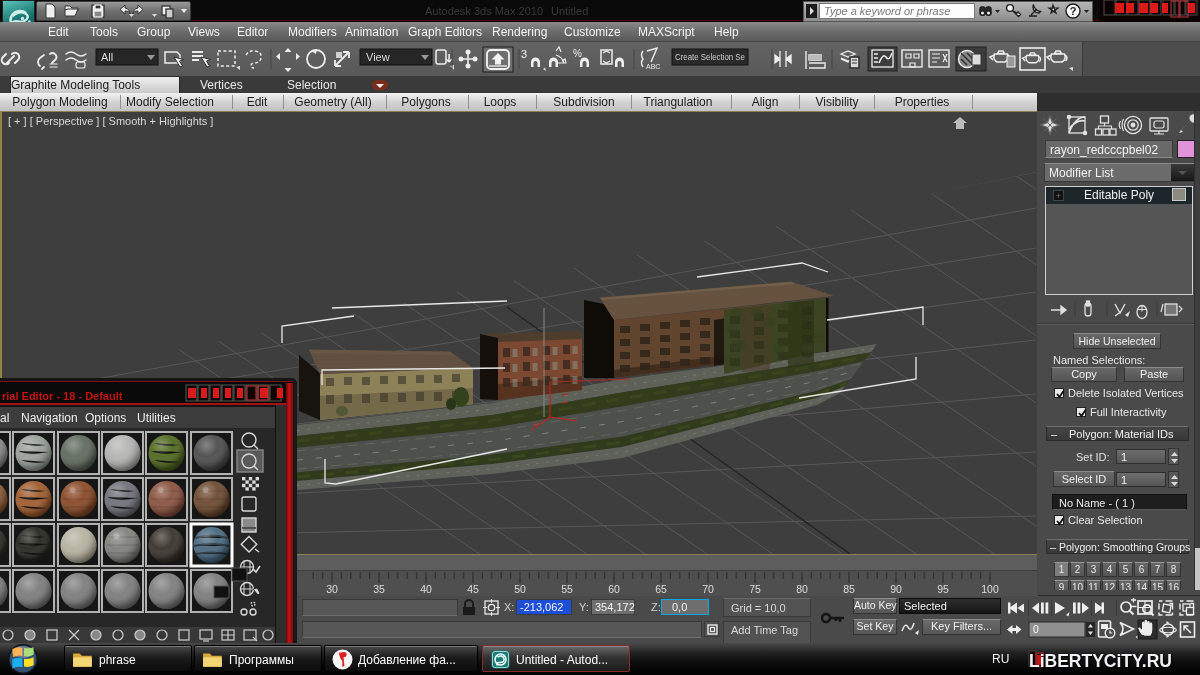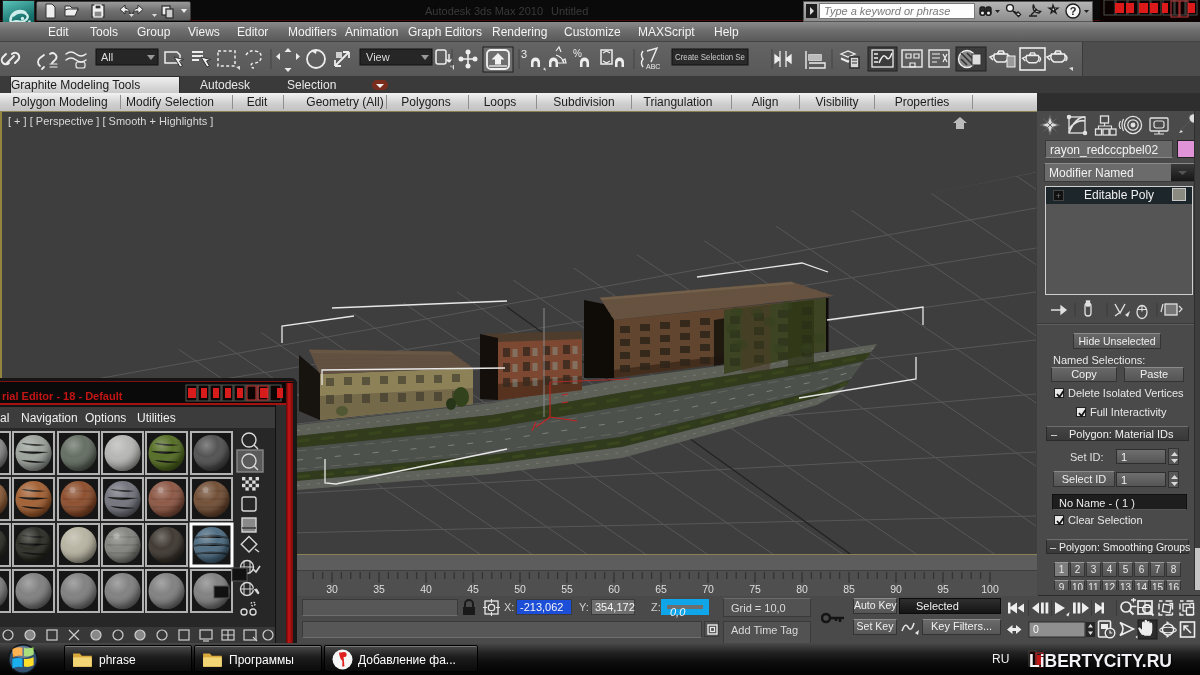--- a/index.html
+++ b/index.html
@@ -225,32 +225,32 @@
           <path d="M-6.5 -5 h13 q2 5.5 -2.5 8 h-8 q-4.5 -2.5 -2.5 -8z"></path>
           <path d="M-6.5 -4 l-4.5 2 3 3"></path>
           <path d="M6.5 -4 q4.5 2 1 6"></path>
         </g>
         <path d="M1069 26 l4 3 v-4z" fill="#ddd"></path>
 </svg>
     </div>
 
 <div class="abs" style="left:0;top:76px;width:1200px;height:17px;background:#3a3a3a;"></div>
 <div class="abs" style="left:10px;top:76px;width:170px;height:17px;background:linear-gradient(#efefef,#c9c9c9);border:1px solid #2a2a2a;border-bottom:none;color:#1a1a1a;font-size:12px;padding-top:1px;">Graphite Modeling Tools</div>
-<div class="abs tx" style="left:200px;top:78px;font-size:12px;">Autodesk</div>
+<div class="abs tx" style="left:200px;top:78px;font-size:12px;">Vertices</div>
 <div class="abs tx" style="left:287px;top:78px;font-size:12px;">Selection</div>
 <div class="abs" style="left:372px;top:80px;width:16px;height:10px;background:#7a2d1d;border-radius:5px;">
       <svg width="16" height="10">
         <path d="M4 4h8l-4 4z" fill="#eee"></path>
       </svg>
     </div>
 <div class="abs" style="left:0;top:93px;width:1037px;height:18px;background:linear-gradient(#f2f2f2,#cfcfcf 60%,#c2c2c2);color:#1c1c1c;font-size:12px;" id="ribbonrow">
 <span class="abs" style="left:60px;top:2px;transform:translateX(-50%);">Polygon Modeling</span>
 <span class="abs" style="left:170px;top:2px;transform:translateX(-50%);">Modify Selection</span>
 <span class="abs" style="left:257px;top:2px;transform:translateX(-50%);">Edit</span>
-<span class="abs" style="left:333px;top:2px;transform:translateX(-50%);margin-left:12px;">Geometry (All)</span>
+<span class="abs" style="left:333px;top:2px;transform:translateX(-50%);">Geometry (All)</span>
 <span class="abs" style="left:426px;top:2px;transform:translateX(-50%);">Polygons</span>
 <span class="abs" style="left:500px;top:2px;transform:translateX(-50%);">Loops</span>
 <span class="abs" style="left:584px;top:2px;transform:translateX(-50%);">Subdivision</span>
 <span class="abs" style="left:678px;top:2px;transform:translateX(-50%);">Triangulation</span>
 <span class="abs" style="left:765px;top:2px;transform:translateX(-50%);">Align</span>
 <span class="abs" style="left:837px;top:2px;transform:translateX(-50%);">Visibility</span>
 <span class="abs" style="left:922px;top:2px;transform:translateX(-50%);">Properties</span>
 <svg class="abs" style="left:0;top:0;" width="1037" height="18">
         <g stroke="#8f8f8f" stroke-width="1">
           <path d="M120.5 2 v14 M232.5 2 v14 M283.5 2 v14 M386.5 2 v14 M468.5 2 v14 M536.5 2 v14 M631.5 2 v14 M731.5 2 v14 M799.5 2 v14 M874.5 2 v14 M972.5 2 v14"></path>
@@ -487,39 +487,39 @@
           <rect x="25" y="3" width="13" height="13"></rect>
           <circle cx="31.5" cy="9.5" r="3.2"></circle>
           <path d="M31.5 1 v4 m0 9 v4 M23 9.5 h4 m9 0 h4" stroke-width="1.1"></path>
         </g>
 </svg>
 <span class="abs" style="left:207px;top:5px;color:#cfcfcf;font-size:11px;">X:</span>
 <div class="abs" style="left:219px;top:3px;width:56px;height:16px;background:#1d4ed8;border:1px solid #3a3a3a;color:#f4f4f4;font-size:11px;padding:1px 0 0 3px;">-213,062</div>
 <span class="abs" style="left:282px;top:5px;color:#cfcfcf;font-size:11px;">Y:</span>
 <div class="abs" style="left:294px;top:3px;width:44px;height:16px;background:#6e6e6e;border:1px solid #3a3a3a;color:#f4f4f4;font-size:11px;padding:1px 0 0 3px;">354,172</div>
 <span class="abs" style="left:354px;top:5px;color:#cfcfcf;font-size:11px;">Z:</span>
-<div class="abs" style="left:364px;top:3px;width:48px;height:16px;background:#6e6e6e;border:6px solid #0ea5e9;color:#f4f4f4;font-size:11px;padding:1px 0 0 3px;font-style:italic;">0,0</div>
+<div class="abs" style="left:364px;top:3px;width:48px;height:16px;background:#6e6e6e;border:1px solid #0ea5e9;color:#f4f4f4;font-size:11px;padding:1px 0 0 10px;">0,0</div>
 
 <div class="abs" style="left:426px;top:2px;width:88px;height:19px;background:#525252;border:1px solid #3a3a3a;border-top-color:#6a6a6a;color:#dadada;font-size:11px;padding:3px 0 0 7px;">Grid = 10,0</div>
 <div class="abs" style="left:407px;top:25px;width:15px;height:16px;background:#525252;border:1px solid #3a3a3a;">
         <svg width="15" height="16">
           <rect x="3" y="3" width="9" height="9" fill="none" stroke="#e8e8e8" stroke-width="1.4"></rect>
           <rect x="5.5" y="5.5" width="4" height="4" fill="none" stroke="#e8e8e8" stroke-width="1.2"></rect>
         </svg>
       </div>
 <div class="abs" style="left:426px;top:25px;width:88px;height:29px;background:#525252;border:1px solid #3a3a3a;color:#dadada;font-size:11px;padding:2px 0 0 7px;">Add Time Tag</div>
 
 <svg class="abs" style="left:524px;top:14px;" width="26" height="16" viewBox="0 0 26 16">
         <circle cx="5" cy="8" r="4" fill="none" stroke="#141414" stroke-width="2.6"></circle>
         <path d="M9 8 h14 m-4 0 v4 m-4 -4 v3" stroke="#141414" stroke-width="2.6" fill="none"></path>
       </svg>
 
 <div class="abs" style="left:556px;top:2px;width:44px;height:16px;background:linear-gradient(#6a6a6a,#565656);border:1px solid #333;border-top-color:#8c8c8c;color:#f0f0f0;font-size:10.5px;text-align:center;padding-top:-10px;">Auto Key</div>
 <div class="abs" style="left:556px;top:23px;width:44px;height:16px;background:linear-gradient(#6a6a6a,#565656);border:1px solid #333;border-top-color:#8c8c8c;color:#f0f0f0;font-size:10.5px;text-align:center;padding-top:-10px;">Set Key</div>
-<div class="abs" style="left:602px;top:2px;width:102px;height:16px;background:linear-gradient(#2e2e2e,#141414);border:1px solid #0c0c0c;color:#f0f0f0;font-size:11px;padding:1px 0 0 16px;">Selected</div>
+<div class="abs" style="left:602px;top:2px;width:102px;height:16px;background:linear-gradient(#2e2e2e,#141414);border:1px solid #0c0c0c;color:#f0f0f0;font-size:11px;padding:1px 0 0 4px;">Selected</div>
 <svg class="abs" style="left:602px;top:23px;" width="22" height="18" viewBox="0 0 22 18">
         <path d="M3 12 q3 -9 6 -4 q3 6 6 -4" fill="none" stroke="#e8e8e8" stroke-width="1.5"></path>
         <path d="M16 14 l4 -3 -1 5z" fill="#e8e8e8"></path>
       </svg>
 <div class="abs" style="left:625px;top:23px;width:79px;height:16px;background:linear-gradient(#6a6a6a,#565656);border:1px solid #333;border-top-color:#8c8c8c;color:#f0f0f0;font-size:11px;text-align:center;padding-top:-10px;">Key Filters...</div>
 
 </div>
 
 <div class="abs" style="left:1037px;top:111px;width:163px;height:479px;background:#4a4a4a;overflow:hidden;" id="cmdpanel">
 
@@ -556,21 +556,21 @@
 <g transform="translate(151,12)">
             <path d="M-8 6 L2 -4 M2 -4 q-3 -5 2 -7 q6 -2 8 3 q1 4 -4 6 q-4 1 -6 -2z" fill="#dcdcdc" stroke="#555" stroke-width="1.1"></path>
             <path d="M-9 8 l4 -1 -2 -2z" fill="#dcdcdc" stroke="none"></path>
           </g>
 </g>
       </svg>
 
 <div class="abs" style="left:8px;top:29px;width:128px;height:18px;background:#696969;border:1px solid #3a3a3a;border-bottom-color:#8a8a8a;color:#f2f2f2;font-size:12px;padding:2px 0 0 4px;">rayon_redcccpbel02</div>
 <div class="abs" style="left:140px;top:29px;width:18px;height:18px;background:#e093d6;border:1px solid #222;"></div>
 
-<div class="abs" style="left:7px;top:52px;width:151px;height:19px;background:#6b6b6b;border:1px solid #3a3a3a;border-top-color:#8a8a8a;color:#f2f2f2;font-size:12px;padding:2px 0 0 4px;">Modifier Named</div>
+<div class="abs" style="left:7px;top:52px;width:151px;height:19px;background:#6b6b6b;border:1px solid #3a3a3a;border-top-color:#8a8a8a;color:#f2f2f2;font-size:12px;padding:2px 0 0 4px;">Modifier List</div>
 <div class="abs" style="left:134px;top:53px;width:23px;height:17px;background:linear-gradient(#3a3a3a,#161616);">
         <svg width="23" height="17">
           <path d="M7 7 l4.5 4 4.5 -4z" fill="#555"></path>
         </svg>
       </div>
 
 <div class="abs" style="left:8px;top:75px;width:148px;height:109px;background:#555555;border:1px solid #d0d0d0;">
 <div class="abs" style="left:0px;top:0px;width:146px;height:17px;background:#1d262b;color:#f0f0f0;font-size:12px;">
 <span class="abs" style="left:7px;top:3px;width:11px;height:11px;background:#111;border:1px solid #444;color:#777;font-size:9px;line-height:10px;text-align:center;">+</span>
 <span class="abs" style="left:38px;top:1px;">Editable Poly</span>
@@ -612,21 +612,21 @@
         <svg width="10" height="10">
           <path d="M2 5 l2.5 3 4 -6" stroke="#111" stroke-width="1.8" fill="none"></path>
         </svg>
       </div>
 <div class="abs" style="left:53px;top:295px;color:#e8e8e8;font-size:11px;">Full Interactivity</div>
 
 <div class="abs" style="left:9px;top:315px;width:143px;height:15px;background:linear-gradient(#454545,#383838);border:1px solid #2a2a2a;border-top-color:#6e6e6e;color:#f0f0f0;font-size:11px;">
         <span class="abs" style="left:4px;top:1px;">–</span>
         <span class="abs" style="left:22px;top:1px;">Polygon: Material IDs</span>
       </div>
-<div class="abs" style="left:33px;top:340px;color:#e0e0e0;font-size:11px;">Set ID:</div>
+<div class="abs" style="left:39px;top:340px;color:#e0e0e0;font-size:11px;">Set ID:</div>
 <div class="abs" style="left:79px;top:338px;width:50px;height:15px;background:linear-gradient(#6e6e6e,#555);border:1px solid #2e2e2e;color:#f2f2f2;font-size:11px;padding:1px 0 0 4px;">1</div>
 <div class="abs" style="left:131px;top:337px;width:11px;height:17px;background:#585858;border:1px solid #333;">
         <svg width="11" height="17">
           <path d="M2 7 l3.5 -4 3.5 4z M2 10 l3.5 4 3.5 -4z" fill="#d8d8d8"></path>
         </svg>
       </div>
 <div class="abs" style="left:16px;top:360px;width:62px;height:16px;background:linear-gradient(#686868,#555);border:1px solid #333;border-top-color:#8a8a8a;color:#efefef;font-size:11px;text-align:center;padding-top:1px;">Select ID</div>
 <div class="abs" style="left:79px;top:361px;width:50px;height:15px;background:linear-gradient(#6e6e6e,#555);border:1px solid #2e2e2e;color:#f2f2f2;font-size:11px;padding:1px 0 0 4px;">1</div>
 <div class="abs" style="left:131px;top:360px;width:11px;height:17px;background:#585858;border:1px solid #333;">
         <svg width="11" height="17">
@@ -986,20 +986,31 @@
 <span class="abs" style="left:34px;top:7px;color:#fff;font-size:12px;">Программы</span>
 </div>
 <div class="abs" style="left:324px;top:2px;width:154px;height:27px;background:linear-gradient(#4a4a4a,#1c1c1c 45%,#0a0a0a);border:1px solid #000;border-radius:2px;box-shadow:inset 0 1px 0 #777;">
 <svg class="abs" style="left:7px;top:3px;" width="21" height="21" viewBox="0 0 21 21">
           <circle cx="10.5" cy="10.5" r="10" fill="#f6f6f6"></circle>
           <path d="M9.2 3.5 h3.4 q-1.6 4 -0.6 8.5 l0.4 5.5 h-2.2 l0.2 -5.5 q-2.8 -2.5 -3.4 -8.5z" fill="#e02020"></path>
           <circle cx="12" cy="5.5" r="2.6" fill="#e02020"></circle>
         </svg>
 <span class="abs" style="left:33px;top:7px;color:#fff;font-size:12px;">Добавление фа...</span>
 </div>
+<div class="abs" style="left:482px;top:2px;width:148px;height:27px;background:linear-gradient(#6a6a6a,#333 45%,#1c1c1c);border:1px solid #8a2a2a;border-radius:2px;box-shadow:inset 0 1px 0 #888;">
+<svg class="abs" style="left:8px;top:4px;" width="19" height="19" viewBox="0 0 19 19">
+          <rect x="0.5" y="0.5" width="18" height="18" rx="3" fill="#1e7a74"></rect>
+          <rect x="1.5" y="1.5" width="16" height="16" rx="2.5" fill="none" stroke="#8fd8d0" stroke-width="1"></rect>
+          <g fill="none" stroke="#e8faf8" stroke-width="1.6">
+            <circle cx="9.5" cy="9.5" r="5.5"></circle>
+            <path d="M6.5 7 q5 -2.5 6.5 1.5 q1 4 -4.5 4 q-4 0 -2 3"></path>
+          </g>
+        </svg>
+<span class="abs" style="left:33px;top:7px;color:#fff;font-size:12px;">Untitled - Autod...</span>
+</div>
 
 <span class="abs" style="left:992px;top:9px;color:#f0f0f0;font-size:12px;">RU</span>
 <svg class="abs" style="left:1028px;top:6px;" width="18" height="20" viewBox="0 0 18 20">
         <rect x="1" y="2" width="7" height="15" fill="#1a0505" stroke="#444"></rect>
         <rect x="8" y="4" width="7" height="14" fill="none" stroke="#c22"></rect>
         <rect x="9" y="6" width="5" height="10" fill="#c41414"></rect>
       </svg>
 <span class="abs" style="left:1029px;top:8px;color:#f2f2f6;font-size:17.5px;font-weight:bold;letter-spacing:0px;text-shadow:1px 1px 2px #000;font-family:'Liberation Sans',sans-serif;">LiBERTYCiTY.RU</span>
 </div>
 

